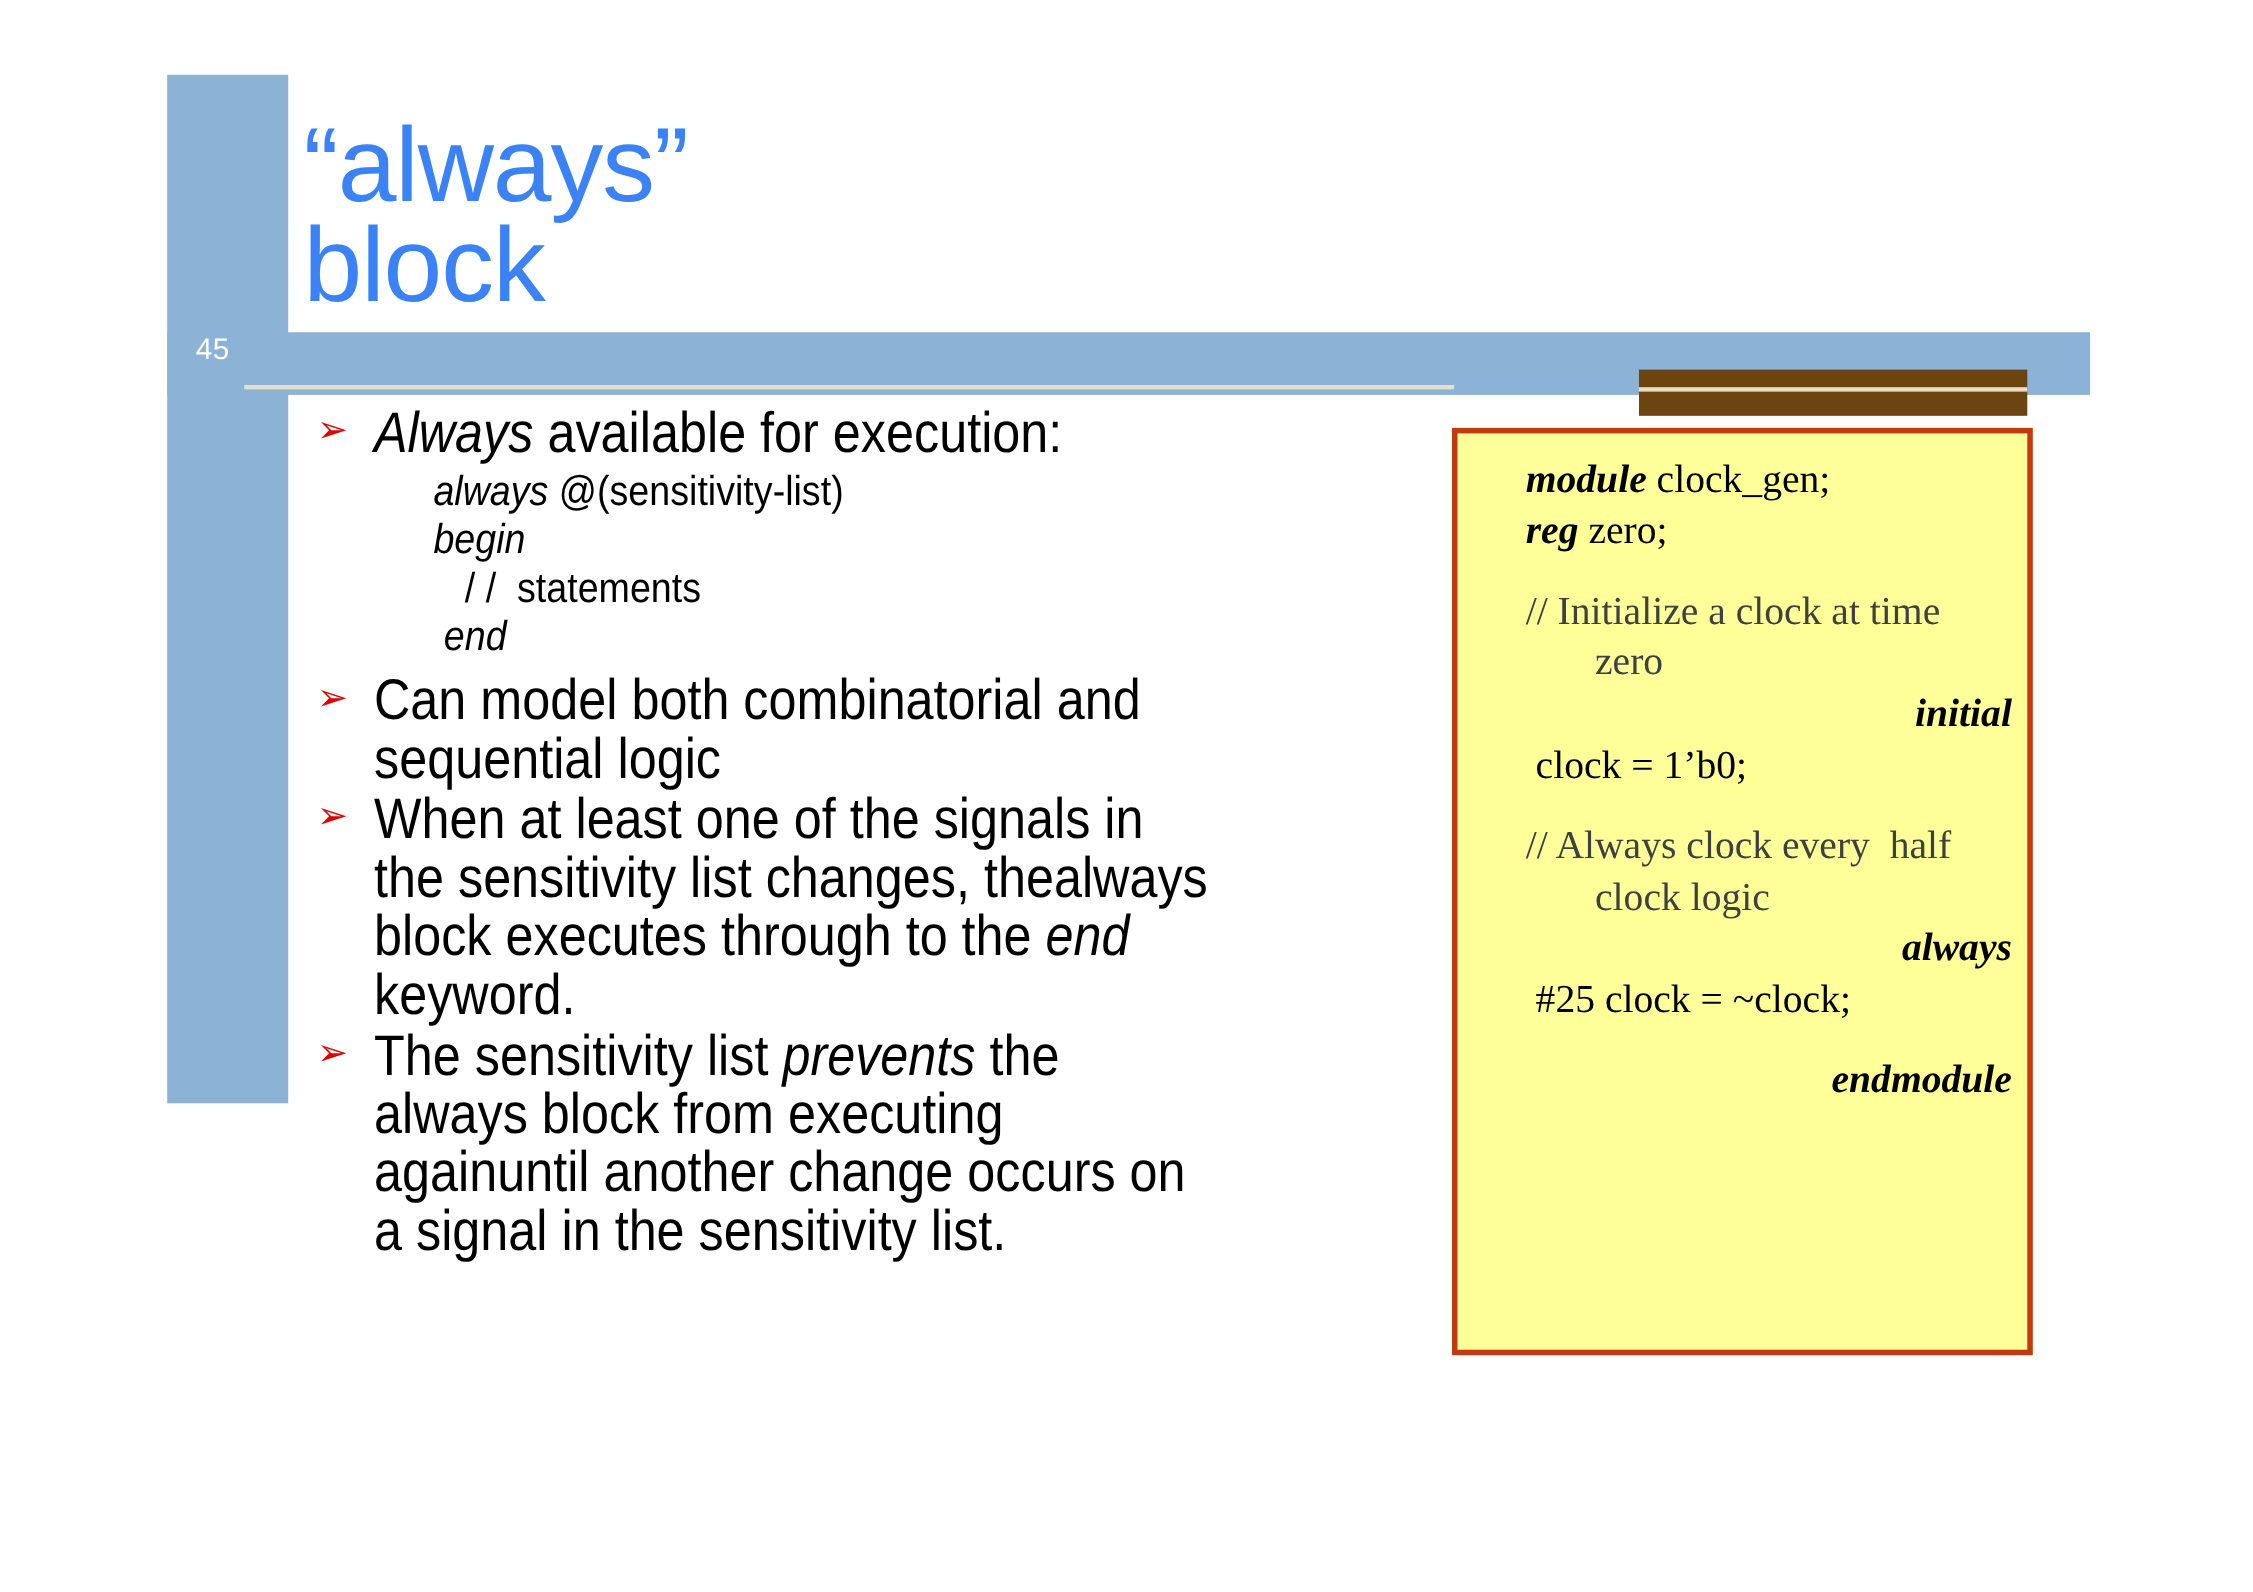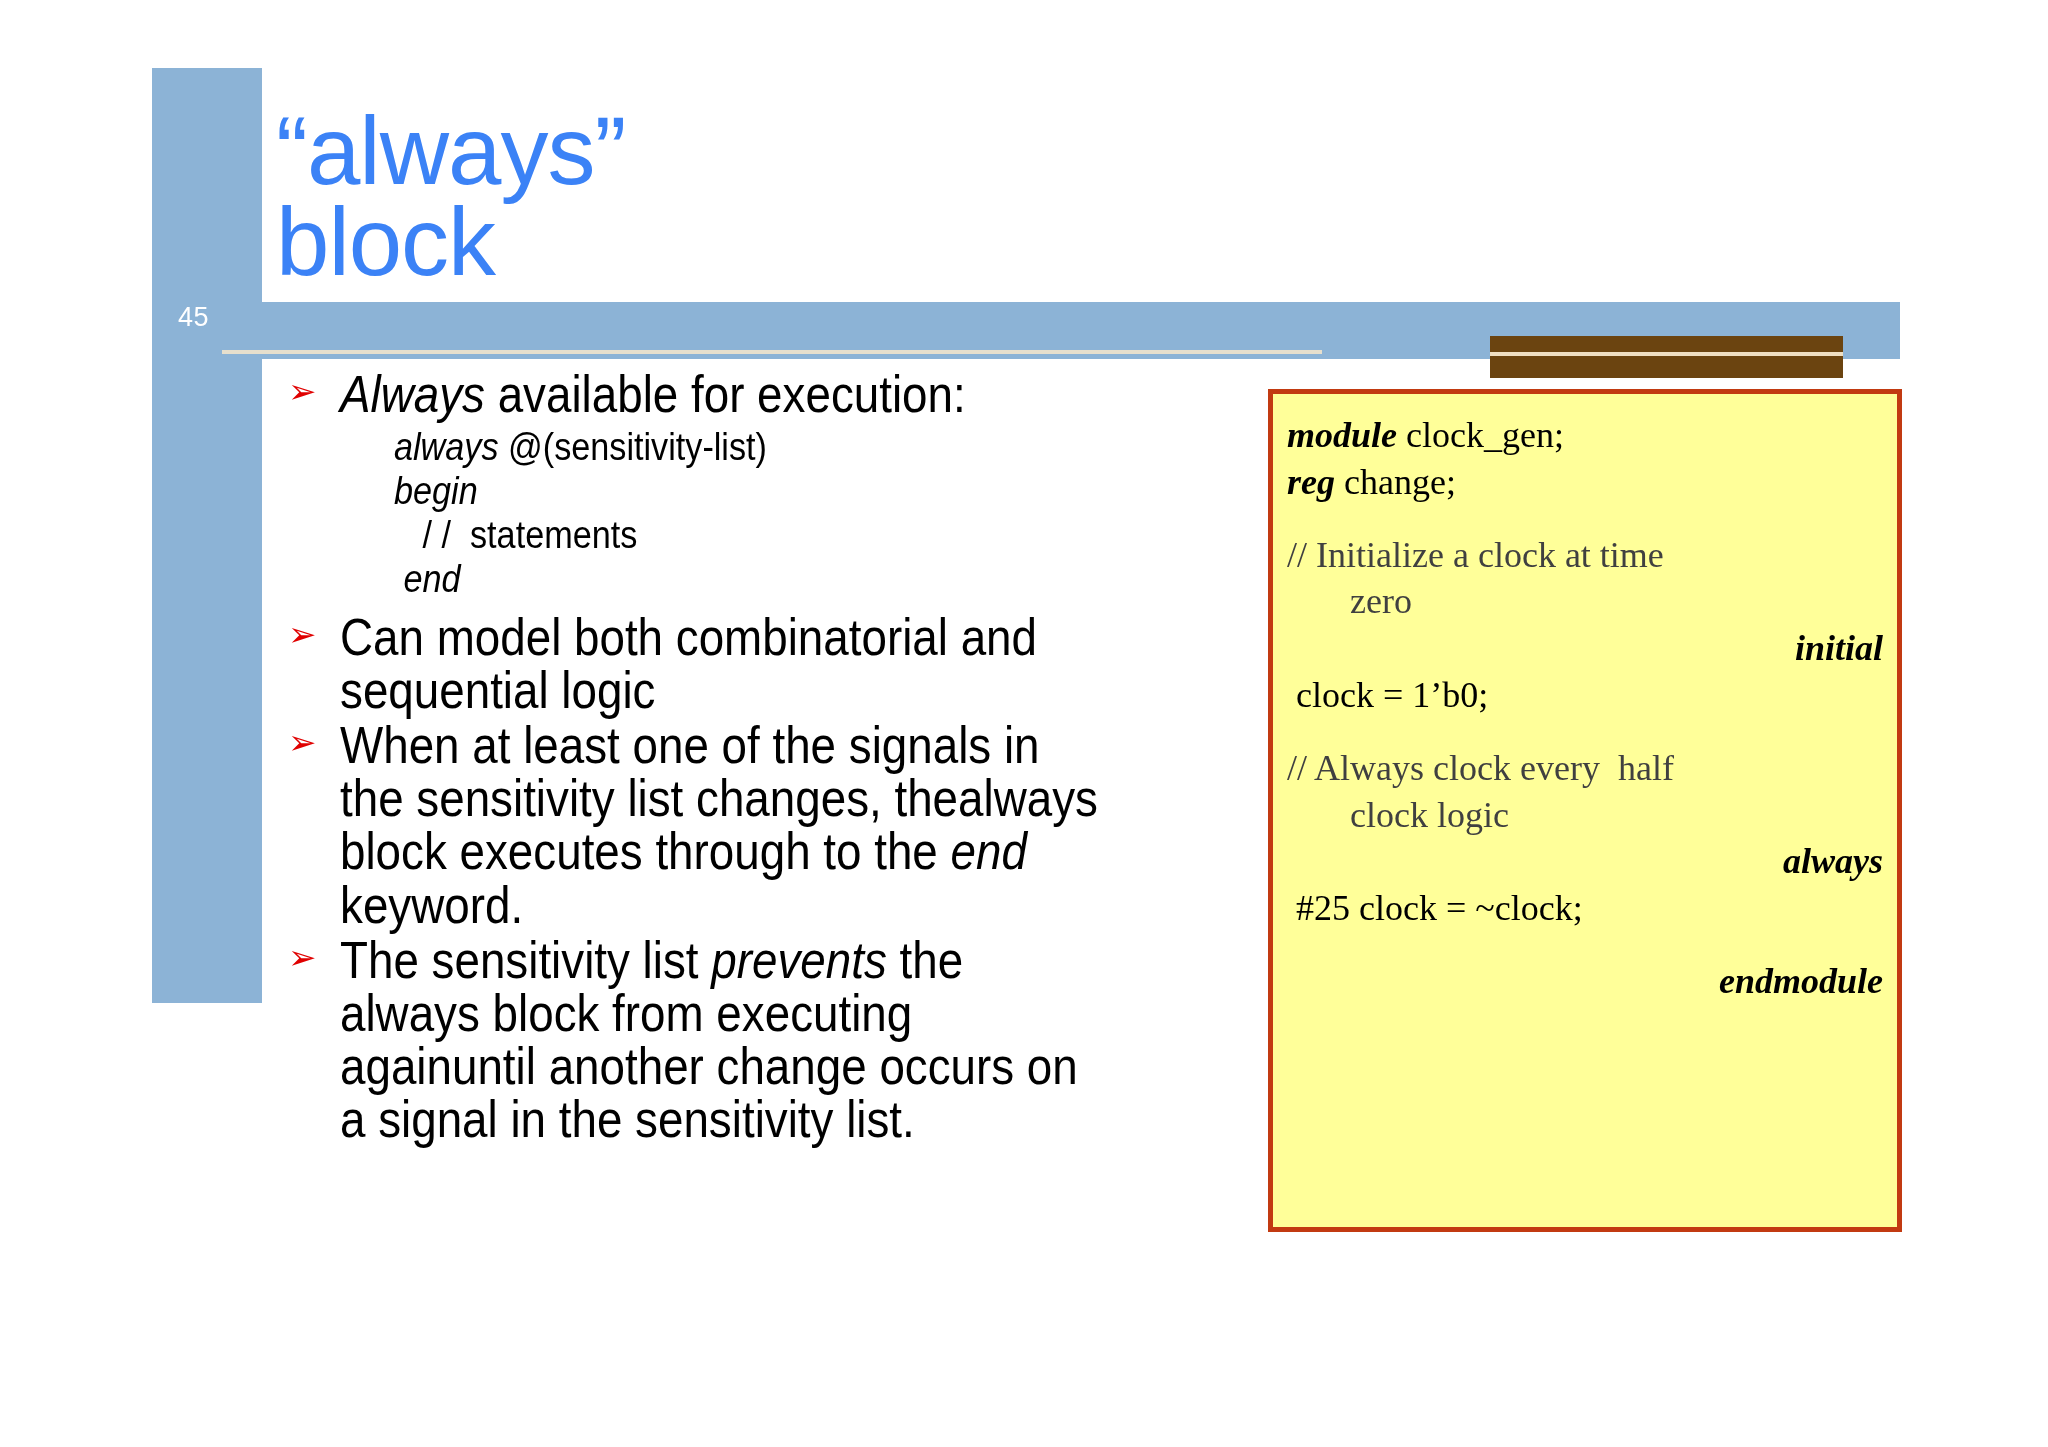--- a/index.html
+++ b/index.html
@@ -38,22 +38,22 @@
          padding-top:6px;}
   .btext{font-size:52px;line-height:1.02;flex:1;
          transform:scaleX(.88);transform-origin:left center;width:113%;}
   .btext .it{font-style:italic;}
   .sub{font-size:38px;line-height:1.16;margin:4px 0 10px 106px;
        transform:scaleX(.9);transform-origin:left top;width:111%;}
   .sub div{white-space:pre;}
   .sub .it{font-style:italic;}
 
   
-  .code-card{position:absolute;left:1268px;top:389px;width:634px;height:843px;
-             background:#ffff99;border:5px solid #c23a11;box-sizing:border-box;}
+  .code-card{position:absolute;left:1320px;top:389px;width:528px;height:843px;
+             background:#ffff99;border:5px solid #c23a11;box-sizing:border-box;padding-left:48px;}
   .code-lines{position:relative;font-family:"Liberation Serif",serif;
               font-size:36px;line-height:1.30;color:#000;
               padding:18px 14px 0 14px;}
   .code-lines div{white-space:pre-wrap;}
   .kw{font-weight:bold;font-style:italic;}
   .cm{color:#404040;}
   .outdent{margin-left:-18px;text-align:right;}
   .blank{height:26px;}
 </style>
 </head>
@@ -99,21 +99,21 @@
     <div class="bullet">
       <span class="arrow">➢</span>
       <span class="btext"><span>The sensitivity list </span><span class="it">prevents</span><span> the always block from executing again</span><span>until another change occurs on a signal in the sensitivity list.</span></span>
     </div>
 
   </div>
 
   <div class="code-card">
     <div class="code-lines" id="code-lines">
         <div><span class="kw">module</span><span> clock_gen;</span></div>
-        <div><span class="kw">reg</span><span> change;</span></div>
+        <div><span class="kw">reg</span><span> zero;</span></div>
         <div class="blank"></div>
         <div><span class="cm">// Initialize a clock at time</span></div>
         <div><span class="cm">       zero</span></div>
         <div class="outdent"><span class="kw">initial</span></div>
         <div><span> clock = 1’b0;</span></div>
         <div class="blank"></div>
         <div><span class="cm">// Always clock every  half</span></div>
         <div><span class="cm">       clock logic</span></div>
         <div class="outdent"><span class="kw">always</span></div>
         <div><span> #25 clock = ~clock;</span></div>

